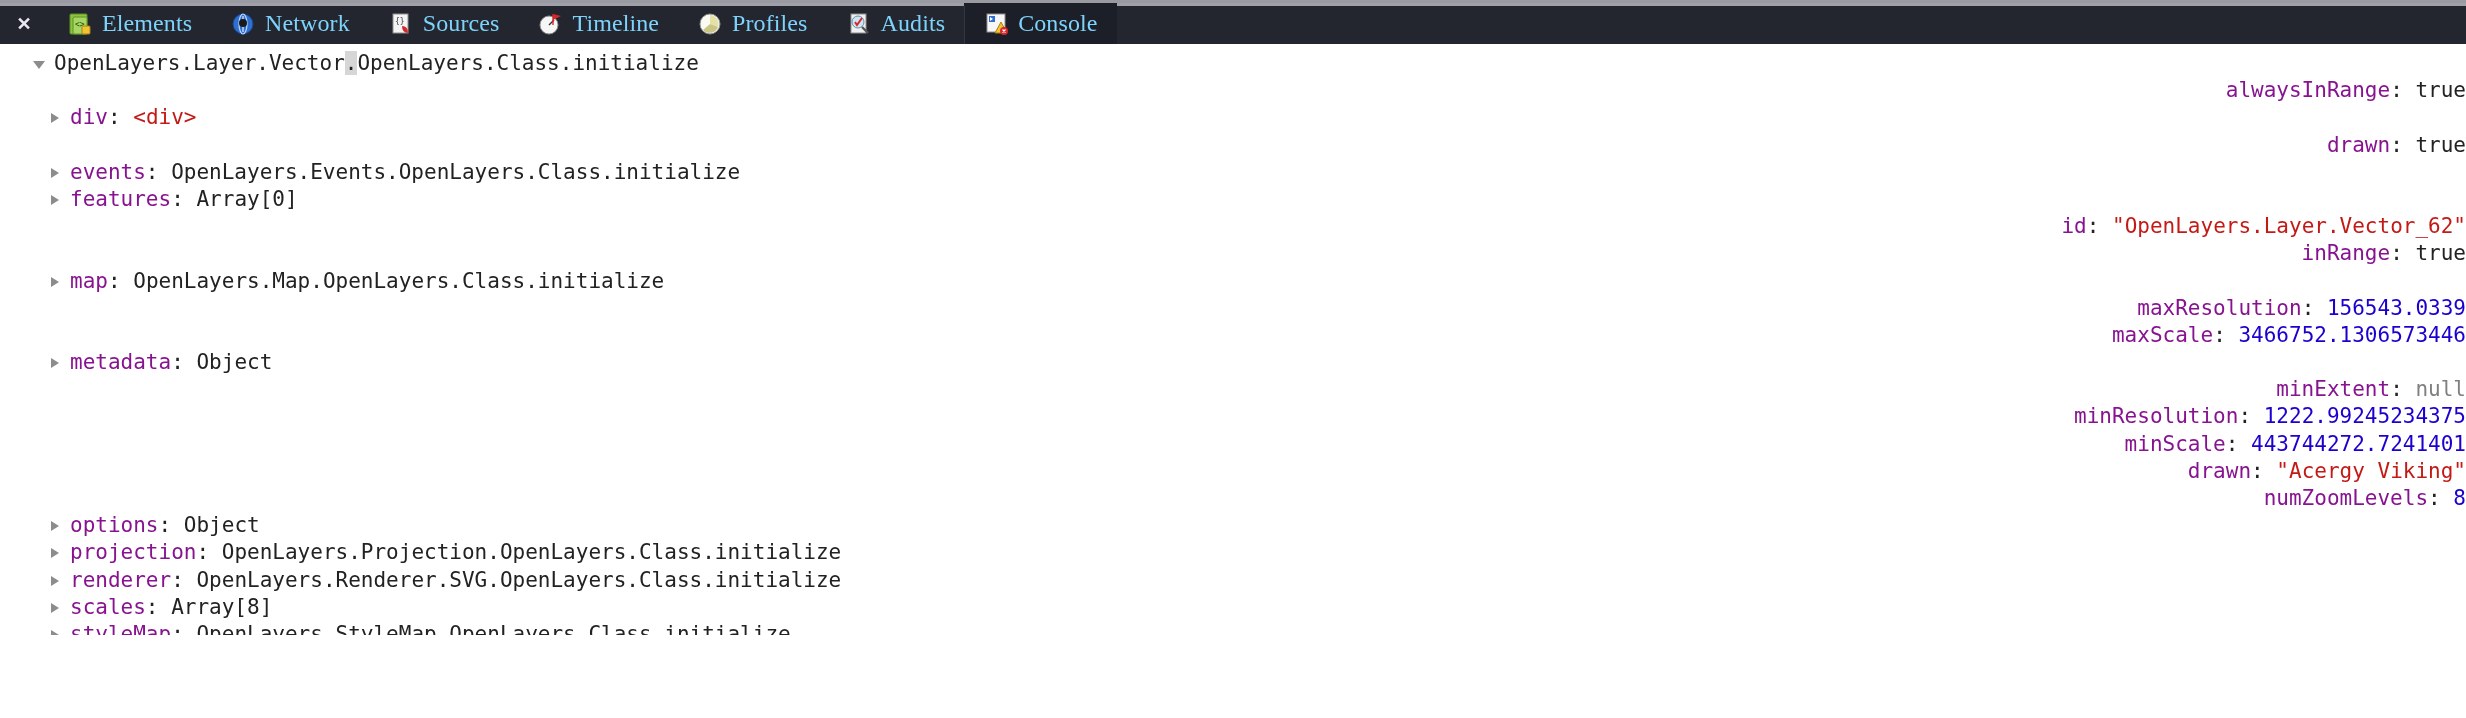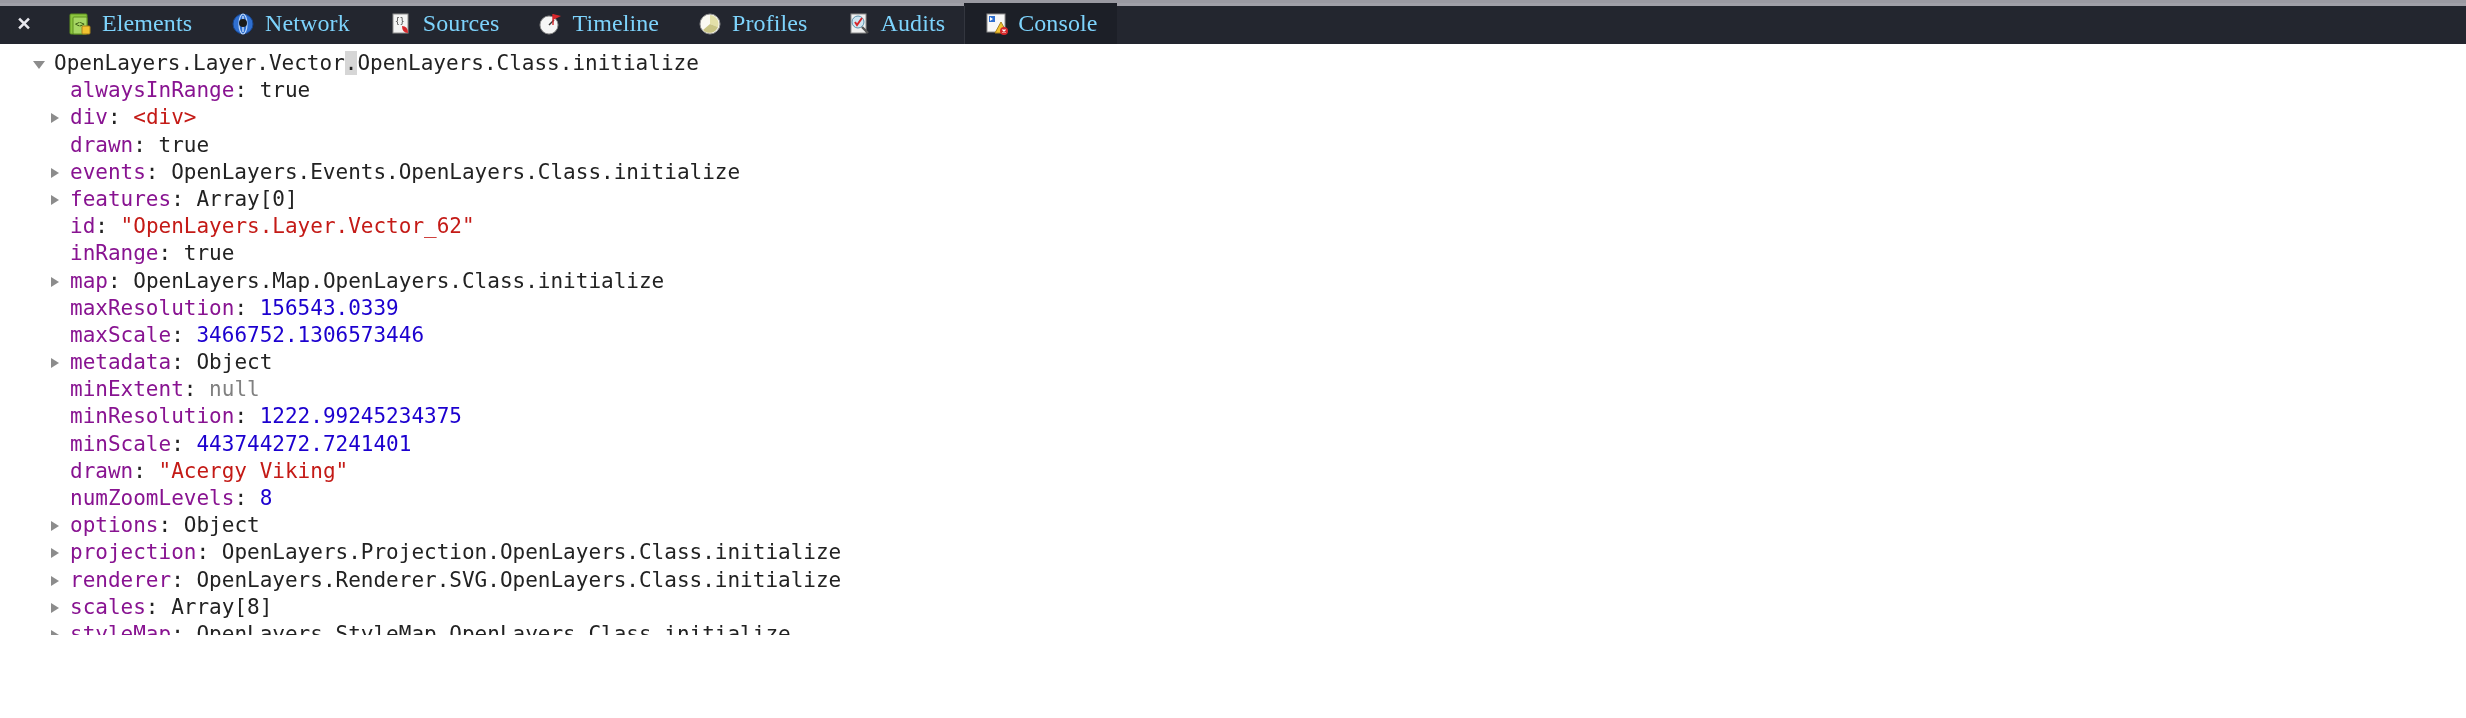--- a/index.html
+++ b/index.html
@@ -137,21 +137,21 @@
   .tri.open i {
     left: 1px;
     top: 11px;
     border-left: 6px solid transparent;
     border-right: 6px solid transparent;
     border-top: 8px solid #8c8c8c;
     border-bottom: 0;
   }
 
   .row.child { padding-left: 70px; }
-  .row.child.noarrow { padding-left: 70px; }
+  .row.child.noarrow { padding-left: 70px; text-align: right; }
 
   
   .k-name   { color: #881391; }           
   .t-plain  { color: #222222; }           
   .t-string { color: #c41a16; }           
   .t-number { color: #1c00cf; }           
   .t-null   { color: #808080; }           
   .t-bool   { color: #222222; }
   .colon    { color: #222222; }
   .sel-char { background: #d6d6d6; }

